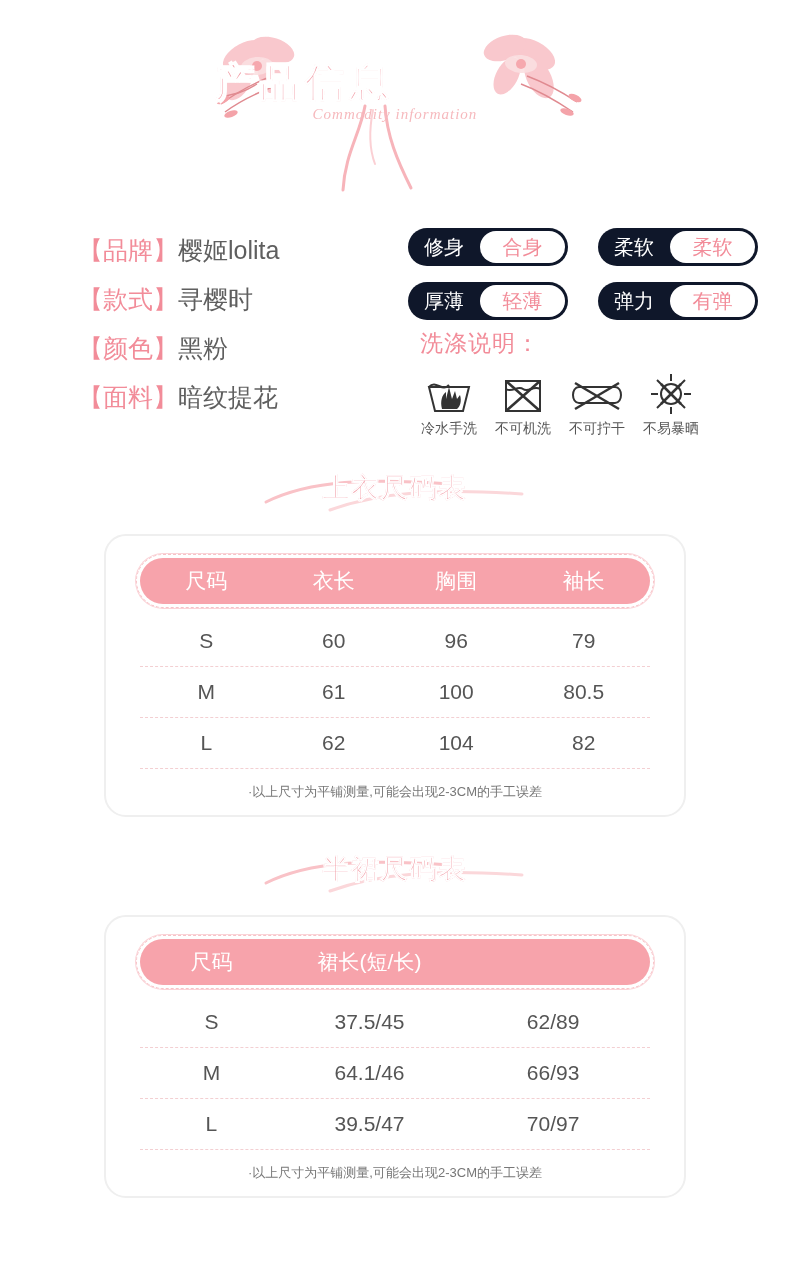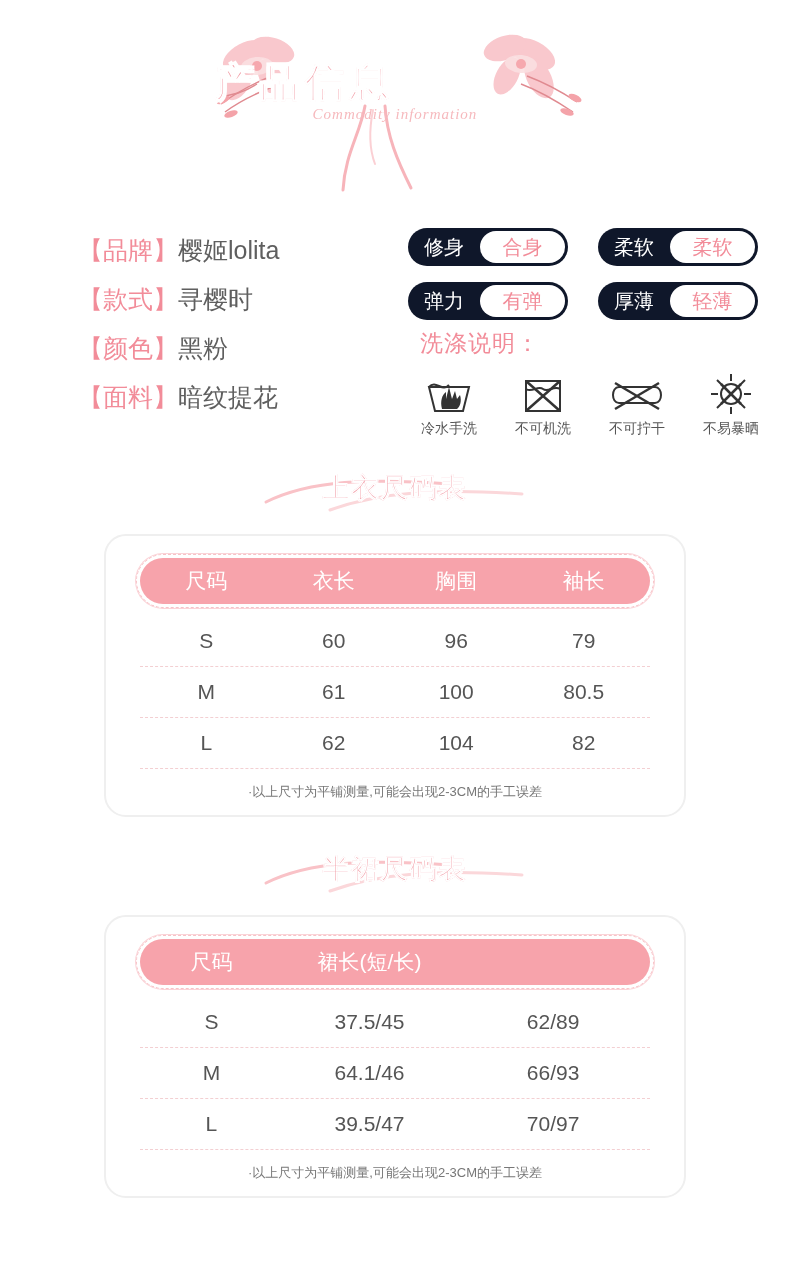--- a/index.html
+++ b/index.html
@@ -135,21 +135,20 @@
     top: 128px;
     font-size: 23px;
     color: #f28c99;
     letter-spacing: 1px;
   }
   .wash-icons {
     position: absolute;
     left: 412px;
     top: 168px;
     display: flex;
-    gap: 20px;
   }
   .wash-item {
     width: 74px;
     text-align: center;
   }
   .wash-item .glyph {
     height: 50px;
     display: flex;
     align-items: center;
     justify-content: center;
@@ -339,26 +338,26 @@
         <div class="tag-label">修身</div>
         <div class="tag-value">合身</div>
       </div>
       <div class="tag">
         <div class="tag-label">柔软</div>
         <div class="tag-value">柔软</div>
       </div>
     </div>
     <div class="tag-row">
       <div class="tag">
+        <div class="tag-label">厚薄</div>
+        <div class="tag-value">轻薄</div>
+      </div>
+      <div class="tag">
         <div class="tag-label">弹力</div>
         <div class="tag-value">有弹</div>
-      </div>
-      <div class="tag">
-        <div class="tag-label">厚薄</div>
-        <div class="tag-value">轻薄</div>
       </div>
     </div>
   </div>
 
   <div class="wash-title">洗涤说明：</div>
 
   <div class="wash-icons">
     <div class="wash-item">
       <div class="glyph">
         <svg width="50" height="44" viewBox="0 0 50 44">

